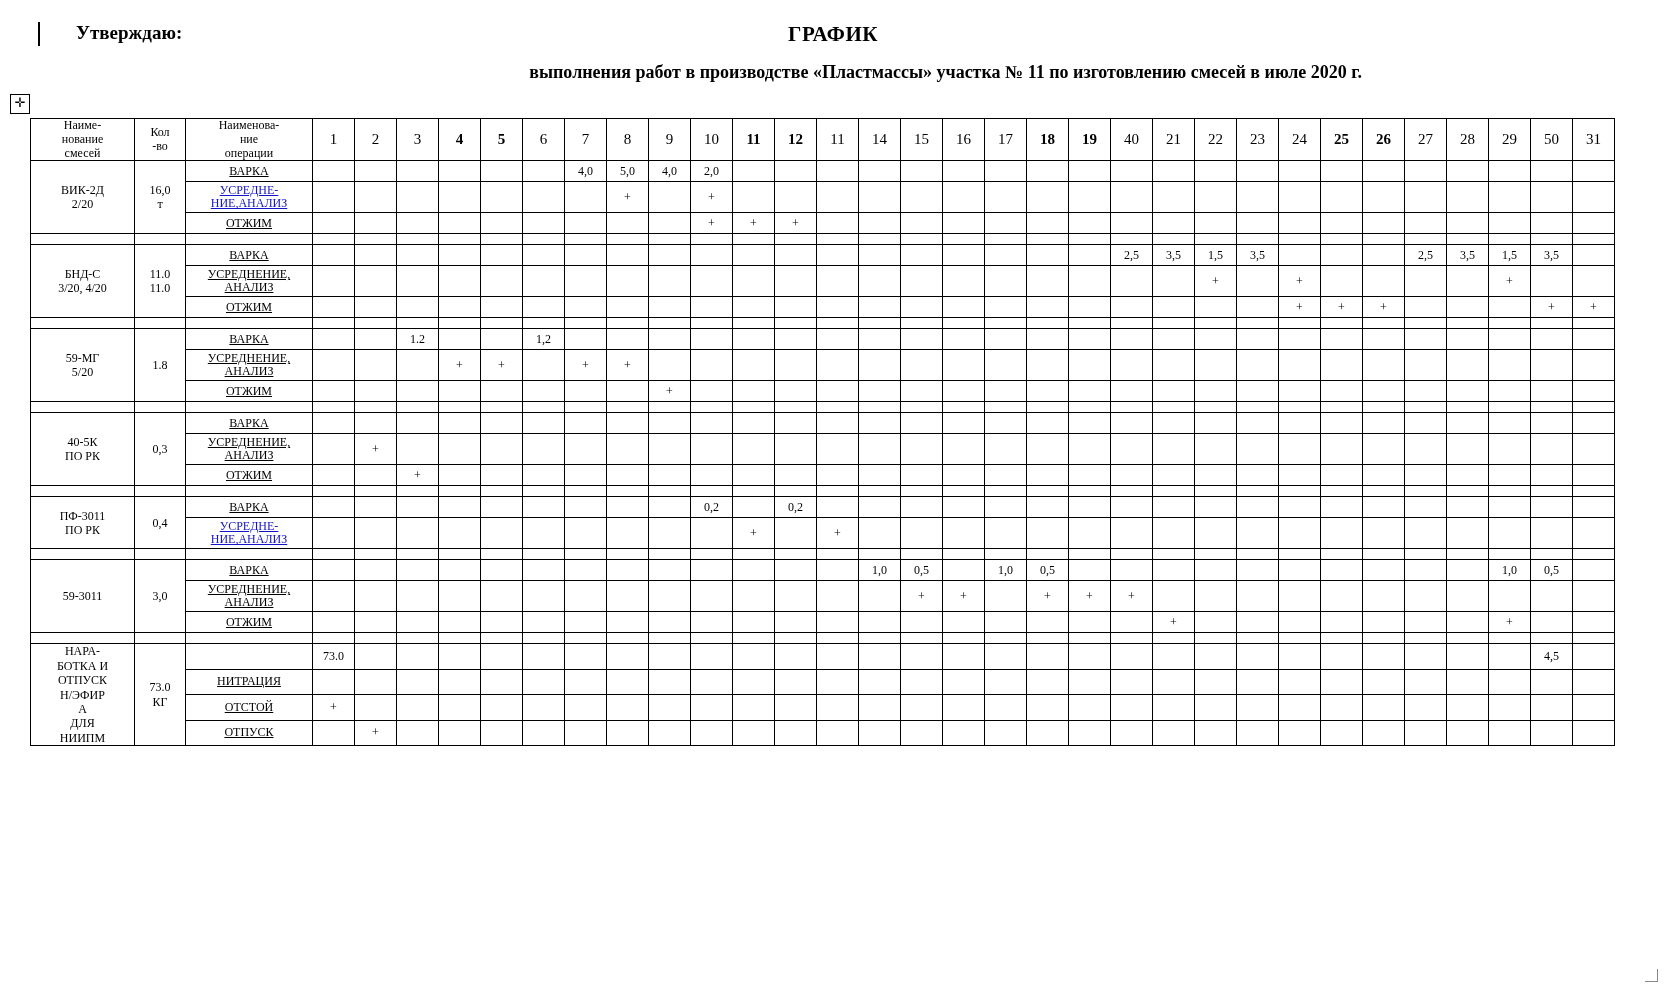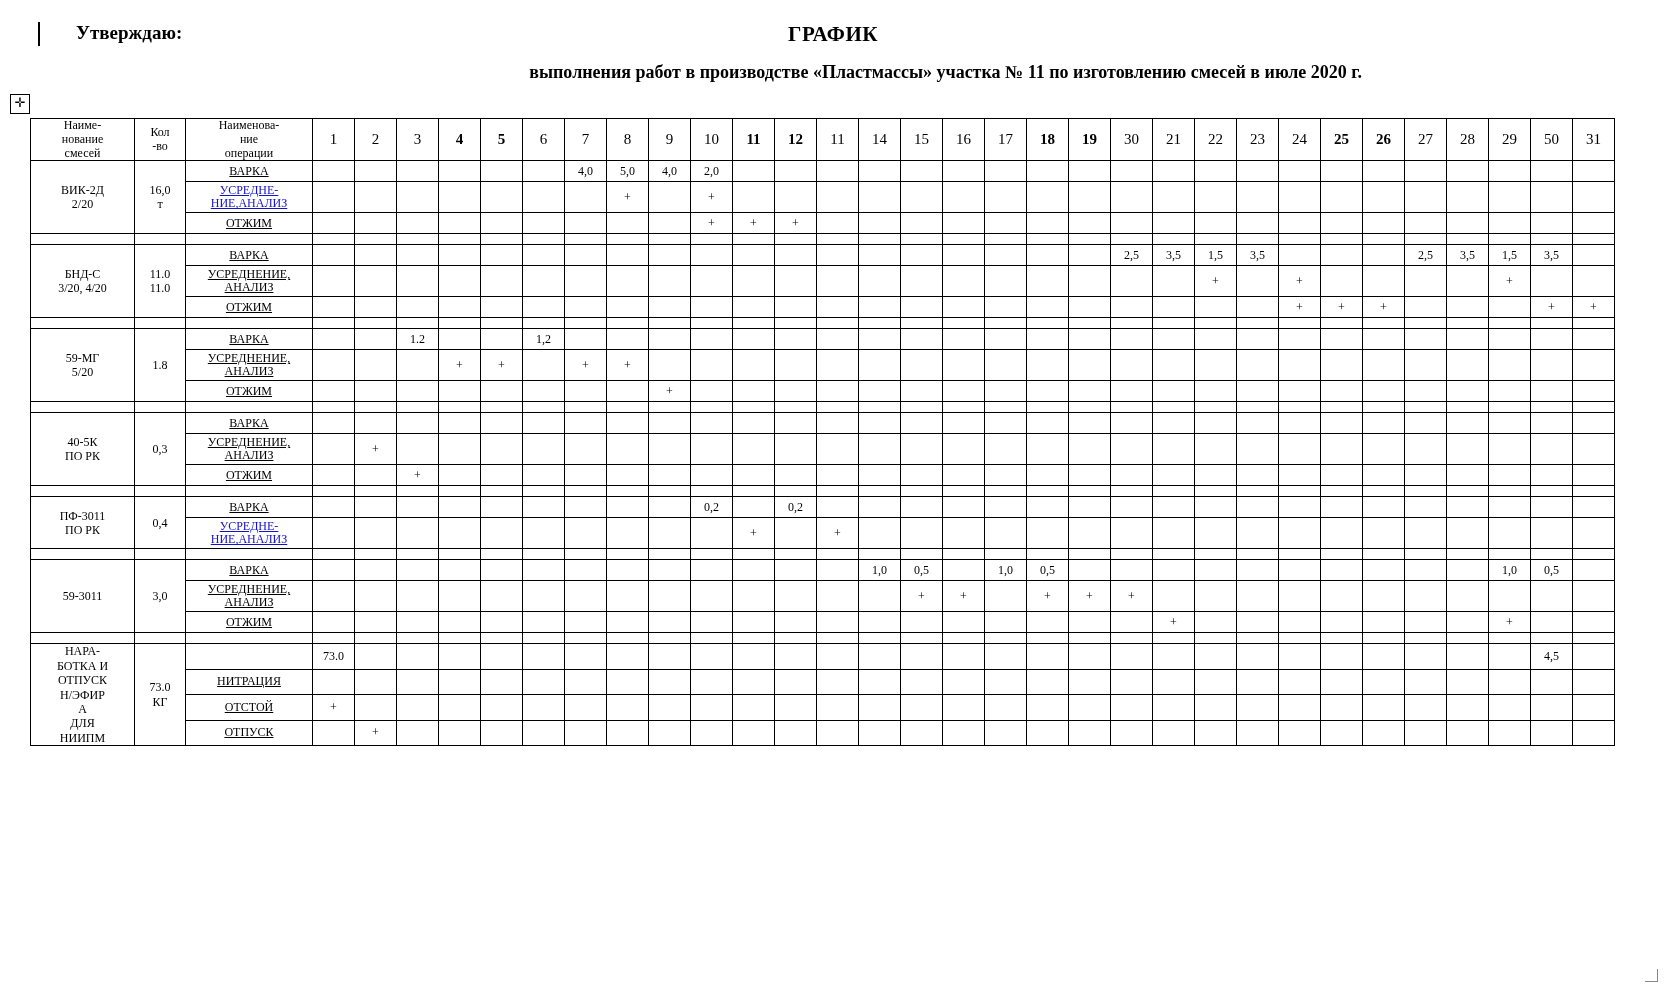--- a/index.html
+++ b/index.html
@@ -183,21 +183,21 @@
           <th class="hdr day-h day norm-day">10</th>
           <th class="hdr day-h day bold-day">11</th>
           <th class="hdr day-h day bold-day">12</th>
           <th class="hdr day-h day norm-day">11</th>
           <th class="hdr day-h day norm-day">14</th>
           <th class="hdr day-h day norm-day">15</th>
           <th class="hdr day-h day norm-day">16</th>
           <th class="hdr day-h day norm-day">17</th>
           <th class="hdr day-h day bold-day">18</th>
           <th class="hdr day-h day bold-day">19</th>
-          <th class="hdr day-h day norm-day">30</th>
+          <th class="hdr day-h day norm-day">40</th>
           <th class="hdr day-h day norm-day">21</th>
           <th class="hdr day-h day norm-day">22</th>
           <th class="hdr day-h day norm-day">23</th>
           <th class="hdr day-h day norm-day">24</th>
           <th class="hdr day-h day bold-day">25</th>
           <th class="hdr day-h day bold-day">26</th>
           <th class="hdr day-h day norm-day">27</th>
           <th class="hdr day-h day norm-day">28</th>
           <th class="hdr day-h day norm-day">29</th>
           <th class="hdr day-h day norm-day">50</th>

